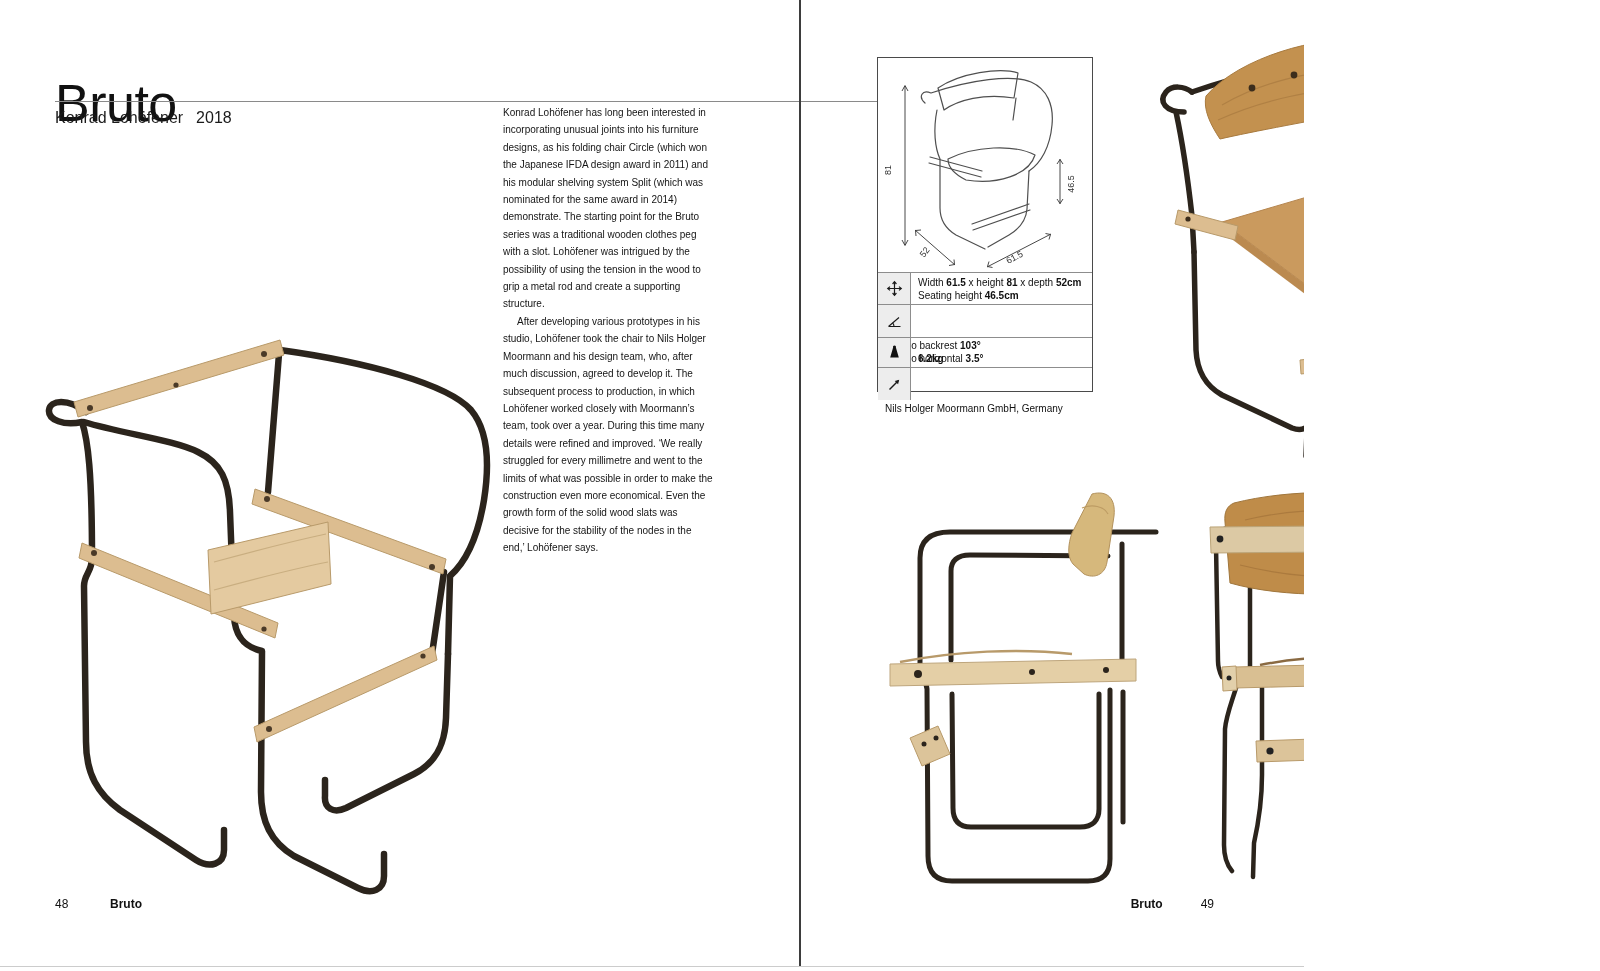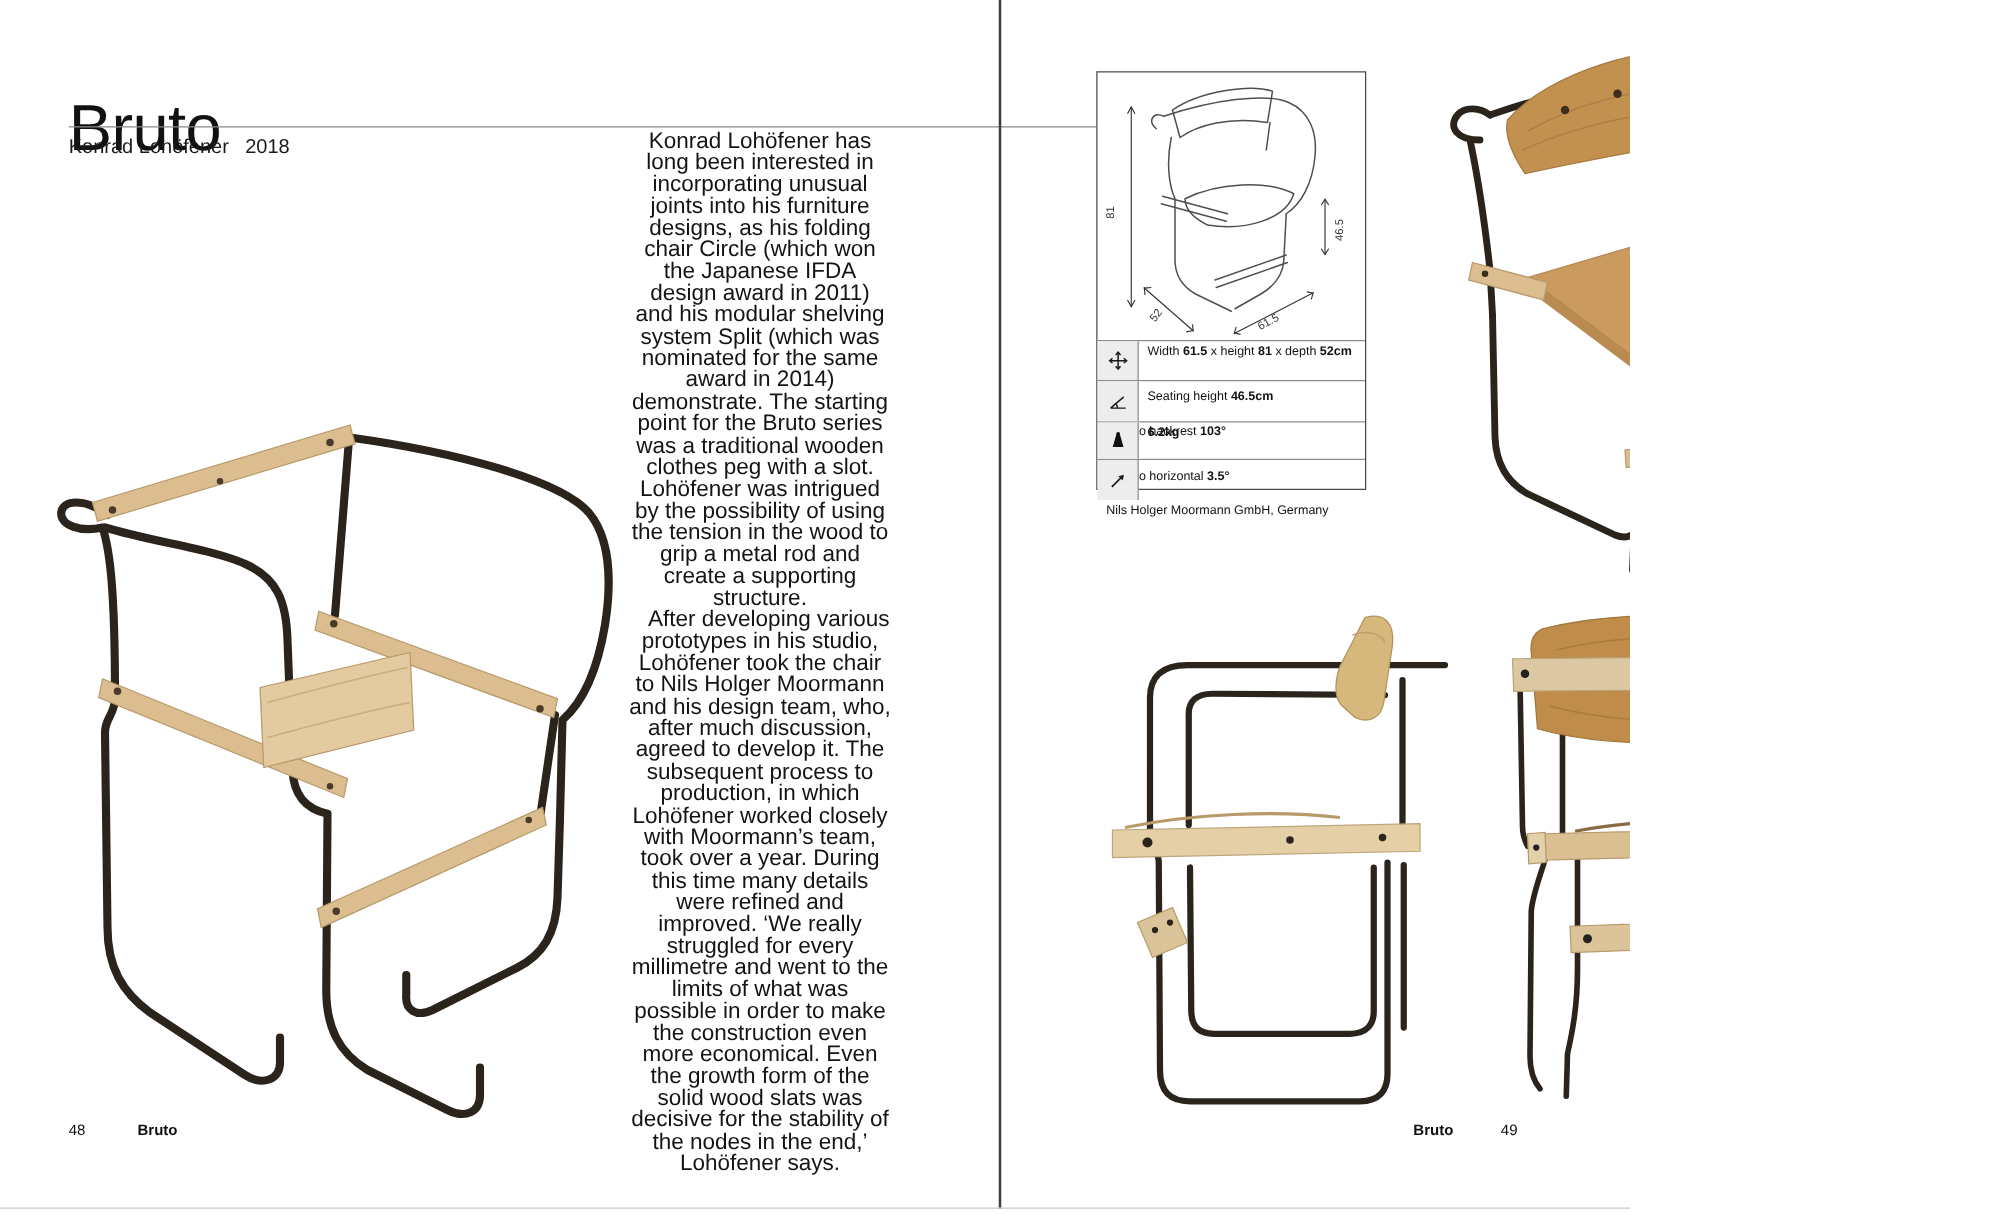--- a/index.html
+++ b/index.html
@@ -6,30 +6,30 @@
   .spread{
     position:relative;width:1304px;height:971px;background:#ffffff;
     font-family:"Liberation Sans",sans-serif;color:#161616;overflow:hidden;
   }
   .spine{position:absolute;left:799px;top:0;width:2px;height:967px;background:#3d3d3d;}
   .bottom-edge{position:absolute;left:0;top:966px;width:1600px;height:1px;background:#cccccc;}
   .title{position:absolute;left:55px;top:42px;font-size:52px;line-height:1;letter-spacing:-0.5px;color:#111;font-weight:400;}
   .title-rule{position:absolute;left:55px;top:101px;width:822px;height:1px;background:#8a8a8a;}
   .byline{position:absolute;left:55px;top:109px;font-size:16px;color:#1a1a1a;text-align:center;}
   .byline .year{margin-left:13px;}
-  .bodycol{position:absolute;left:503px;top:104px;width:210px;font-size:18px;line-height:17.4px;color:#141414;text-align:center;}
+  .bodycol{position:absolute;left:503px;top:104px;width:210px;font-size:10px;line-height:17.4px;color:#141414;}
   .bodycol p{margin:0;}
   .bodycol p.indent{text-indent:14px;}
   
   .spec{position:absolute;left:877px;top:57px;width:216px;height:335px;border:1px solid #4a4a4a;box-sizing:border-box;background:#fff;}
   .spec-diagram{position:absolute;left:0;top:0;width:214px;height:214px;}
   .spec-table{position:absolute;left:0;top:214px;width:214px;}
   .spec-row{display:flex;border-top:1px solid #8d8d8d;}
   .spec-row .ic{width:32px;flex:0 0 32px;background:#ededed;border-right:1px solid #8d8d8d;display:flex;align-items:center;justify-content:center;}
-  .spec-row .tx{flex:1;padding:3px 6px 2px 7px;font-size:10px;line-height:12.5px;color:#111;display:flex;flex-direction:column;justify-content:flex-start;gap:23px;}
+  .spec-row .tx{flex:1;padding:3px 6px 2px 7px;font-size:10px;line-height:12.5px;color:#111;display:flex;flex-direction:column;justify-content:flex-end;}
   .spec-row b{font-weight:700;}
   .r1{height:31px;} .r2{height:32px;flex-direction:column;} .r3{height:29px;} .r4{height:27px;flex-direction:column;}
   
   .footer-left{position:absolute;left:55px;top:897px;font-size:12px;color:#111;}
   .footer-left .chap{position:absolute;left:55px;top:0;font-weight:700;}
   .footer-right{position:absolute;right:90px;top:897px;font-size:12px;color:#111;display:flex;gap:38px;}
   .footer-right .chap{font-weight:700;}
   .photo{position:absolute;}
   svg{display:block;}
   .dim-label{font-size:9px;fill:#333;font-family:"Liberation Sans",sans-serif;}

